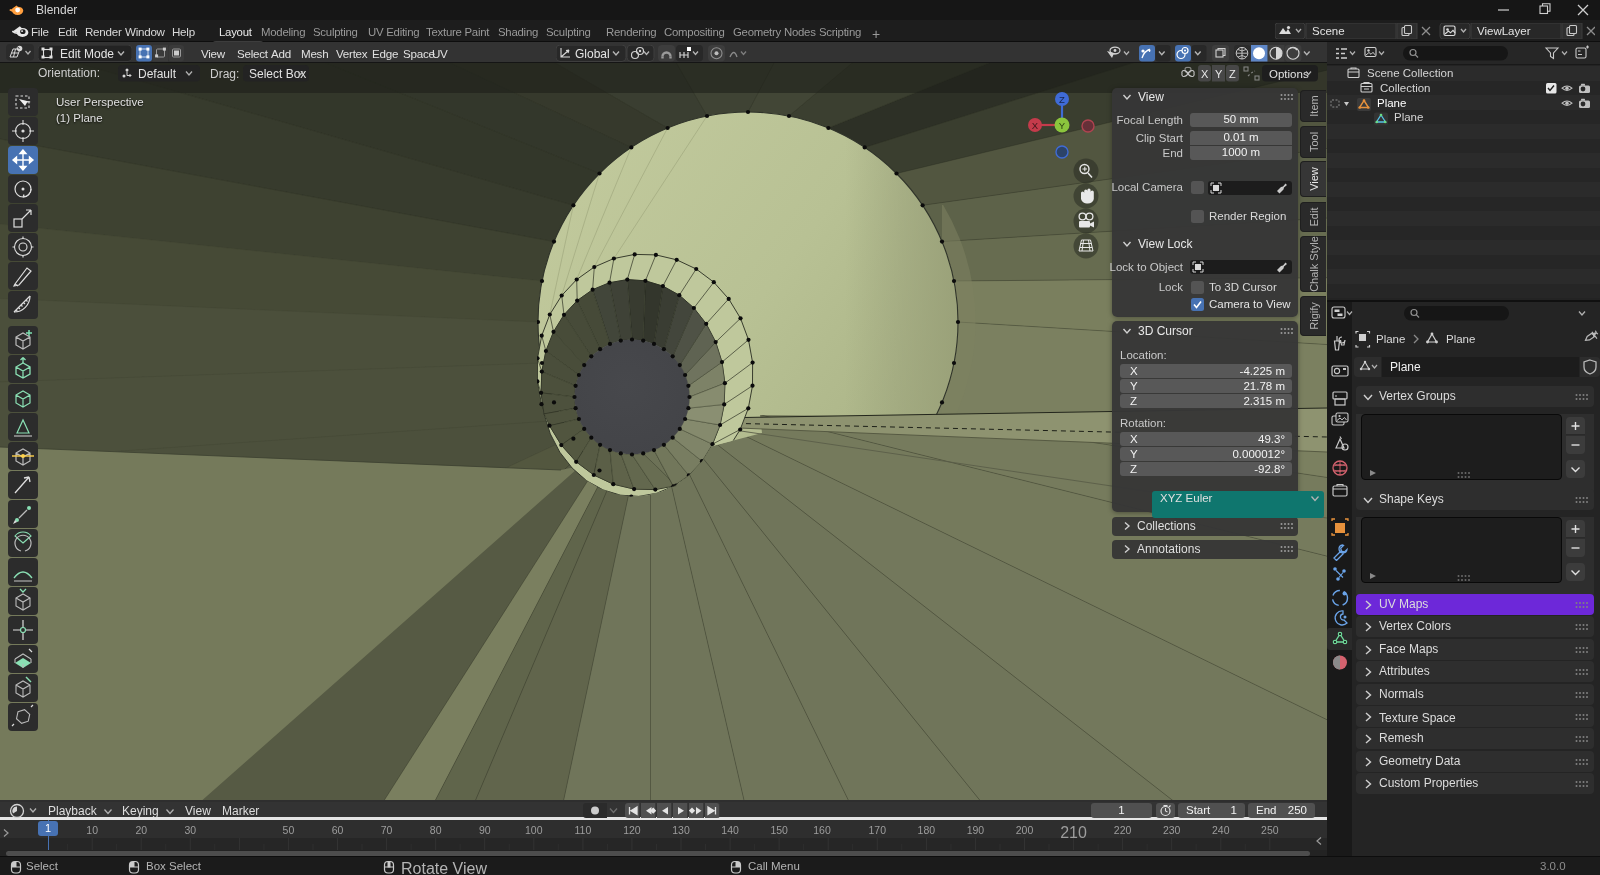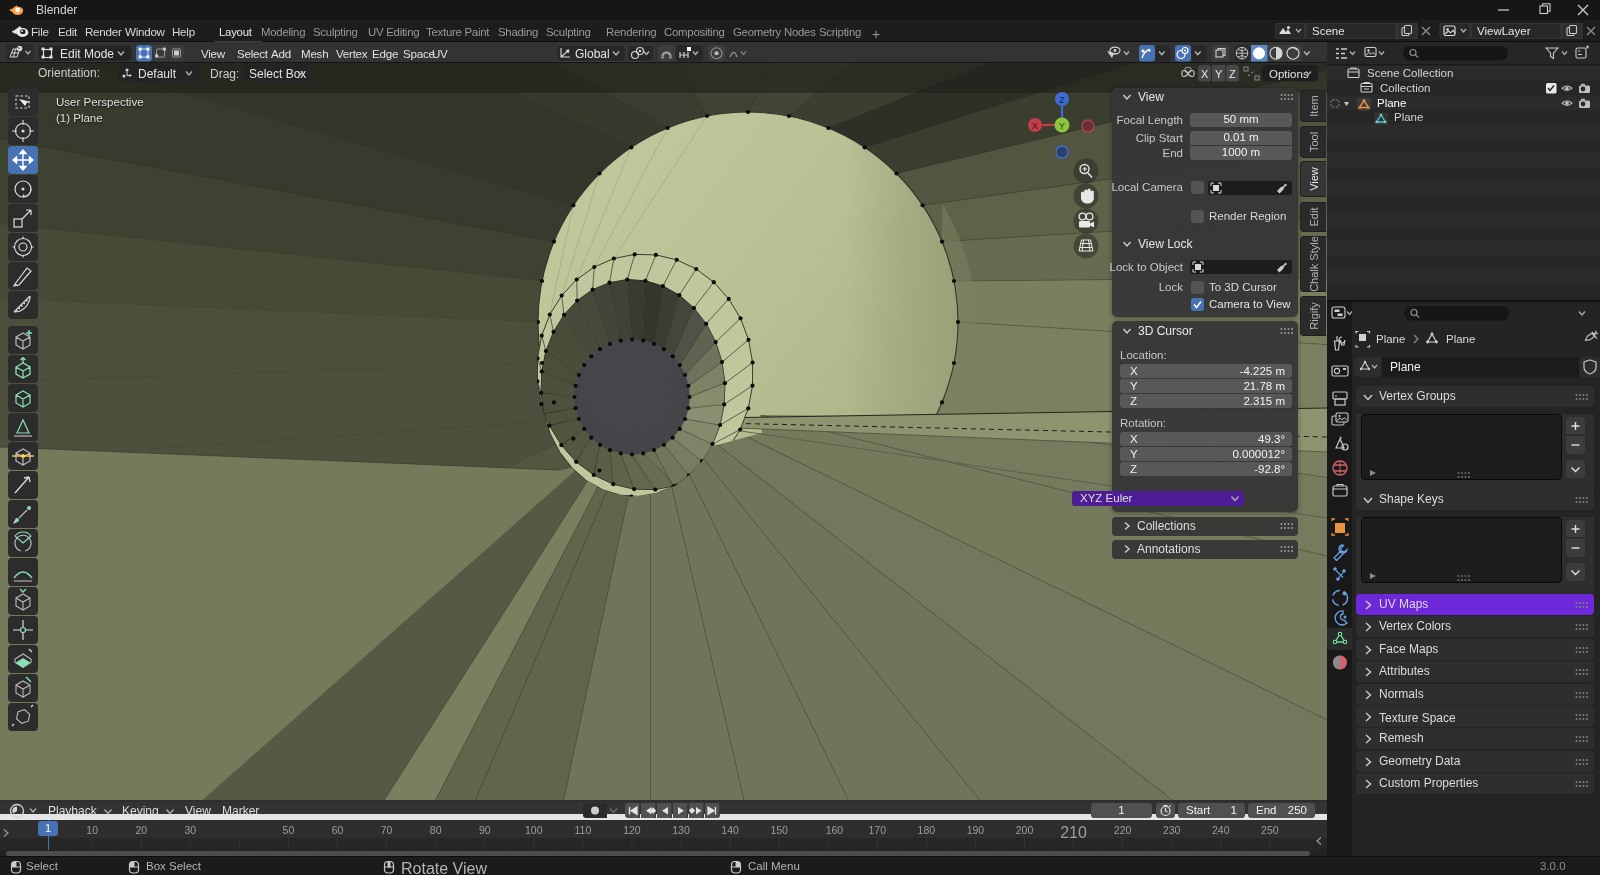--- a/index.html
+++ b/index.html
@@ -768,21 +768,21 @@
       <span style="position:absolute;right:7px;top:0.8px">49.3°</span>
     </div>
 <div class="abs" style="left:1120px;top:384px;width:172px;height:13.5px;background:#585858;border-radius:3px;font-size:11.5px;color:#f2f2f2">
       <span style="position:absolute;left:10px;top:0.8px">Y</span>
       <span style="position:absolute;right:7px;top:0.8px">0.000012°</span>
     </div>
 <div class="abs" style="left:1120px;top:399px;width:172px;height:13.5px;background:#585858;border-radius:3px;font-size:11.5px;color:#f2f2f2">
       <span style="position:absolute;left:10px;top:0.8px">Z</span>
       <span style="position:absolute;right:7px;top:0.8px">-92.8°</span>
     </div>
-<div class="abs" style="left:1072px;top:428px;width:172px;height:15px;background:#4c1d95;border-radius:3px;font-size:11.5px;color:#e0e0e0">
+<div class="abs" style="left:1152px;top:428px;width:172px;height:27px;background:#0f766e;border-radius:3px;font-size:11.5px;color:#e0e0e0">
       <span style="position:absolute;left:8px;top:1.2px">XYZ Euler</span>
       <svg style="position:absolute;right:4px;top:4px" width="10" height="8" viewBox="0 0 10 8">
         <path d="M1.5,1.5 l3.5,4 l3.5,-4" stroke="#b4b4b4" stroke-width="1.3" fill="none"></path>
       </svg>
     </div>
 <svg class="abs" style="left:1122px;top:458px" width="10" height="10" viewBox="0 0 10 10">
       <path d="M3,1.5 l4,3.5 l-4,3.5" stroke="#d0d0d0" stroke-width="1.4" fill="none"></path>
     </svg>
 <div class="abs" style="left:1137px;top:456px;font-size:12px;color:#dfdfdf">Collections</div>
 <svg class="abs" style="left:1280px;top:459px" width="14" height="8" viewBox="0 0 14 8">
@@ -1276,21 +1276,21 @@
           <circle cx="12" cy="2" r="1"></circle>
           <circle cx="1.5" cy="6" r="1"></circle>
           <circle cx="5" cy="6" r="1"></circle>
           <circle cx="8.5" cy="6" r="1"></circle>
           <circle cx="12" cy="6" r="1"></circle>
         </g>
       </svg>
     </div>
 </div>
 <div class="abs" style="left:0;top:800px;width:1327px;height:56px;background:#2e2e2e">
-<div class="abs" style="left:0;top:2px;width:1327px;height:18px;background:#333333;border-bottom:6px solid #e5e5e5">
+<div class="abs" style="left:0;top:2px;width:1327px;height:18px;background:#333333;border-bottom:3px solid #e5e5e5">
 <svg class="abs" style="left:8px;top:1px" width="40" height="16" viewBox="0 0 40 16">
  <circle cx="9" cy="8" r="6.5" fill="none" stroke="#d4d4d4" stroke-width="1.3"></circle>
  <path d="M9,8 L9,3.5 A4.5,4.5 0 0 0 5,10.5 Z" fill="#d4d4d4"></path>
  <path d="M22,5.5 l3,3.5 l3,-3.5" stroke="#b0b0b0" stroke-width="1.3" fill="none"></path>
 </svg>
 <div class="abs" style="left:48px;top:2px;font-size:12px;color:#dedede">Playback</div>
       <svg class="abs" style="left:103px;top:6px" width="10" height="8" viewBox="0 0 10 8">
         <path d="M1.5,1.5 l3.5,4 l3.5,-4" stroke="#b0b0b0" stroke-width="1.3" fill="none"></path>
       </svg>
 <div class="abs" style="left:122px;top:2px;font-size:12px;color:#dedede">Keying</div>
@@ -1364,21 +1364,21 @@
     <div class="abs" style="left:322.513px;top:24px;width:30px;text-align:center;font-size:10.5px;color:#9d9d9d">60</div>
     <div class="abs" style="left:371.583px;top:24px;width:30px;text-align:center;font-size:10.5px;color:#9d9d9d">70</div>
     <div class="abs" style="left:420.653px;top:24px;width:30px;text-align:center;font-size:10.5px;color:#9d9d9d">80</div>
     <div class="abs" style="left:469.723px;top:24px;width:30px;text-align:center;font-size:10.5px;color:#9d9d9d">90</div>
     <div class="abs" style="left:518.793px;top:24px;width:30px;text-align:center;font-size:10.5px;color:#9d9d9d">100</div>
     <div class="abs" style="left:567.863px;top:24px;width:30px;text-align:center;font-size:10.5px;color:#9d9d9d">110</div>
     <div class="abs" style="left:616.933px;top:24px;width:30px;text-align:center;font-size:10.5px;color:#9d9d9d">120</div>
     <div class="abs" style="left:666.003px;top:24px;width:30px;text-align:center;font-size:10.5px;color:#9d9d9d">130</div>
     <div class="abs" style="left:715.073px;top:24px;width:30px;text-align:center;font-size:10.5px;color:#9d9d9d">140</div>
     <div class="abs" style="left:764.143px;top:24px;width:30px;text-align:center;font-size:10.5px;color:#9d9d9d">150</div>
-    <div class="abs" style="left:813.213px;top:24px;width:30px;text-align:right;font-size:10.5px;color:#9d9d9d">160</div>
+    <div class="abs" style="left:813.213px;top:24px;width:30px;text-align:left;font-size:10.5px;color:#9d9d9d">160</div>
     <div class="abs" style="left:862.283px;top:24px;width:30px;text-align:center;font-size:10.5px;color:#9d9d9d">170</div>
     <div class="abs" style="left:911.353px;top:24px;width:30px;text-align:center;font-size:10.5px;color:#9d9d9d">180</div>
     <div class="abs" style="left:960.423px;top:24px;width:30px;text-align:center;font-size:10.5px;color:#9d9d9d">190</div>
     <div class="abs" style="left:1009.4929999999999px;top:24px;width:30px;text-align:center;font-size:10.5px;color:#9d9d9d">200</div>
     <div class="abs" style="left:1058.563px;top:24px;width:30px;text-align:center;font-size:16px;color:#9d9d9d">210</div>
     <div class="abs" style="left:1107.633px;top:24px;width:30px;text-align:center;font-size:10.5px;color:#9d9d9d">220</div>
     <div class="abs" style="left:1156.703px;top:24px;width:30px;text-align:center;font-size:10.5px;color:#9d9d9d">230</div>
     <div class="abs" style="left:1205.773px;top:24px;width:30px;text-align:center;font-size:10.5px;color:#9d9d9d">240</div>
     <div class="abs" style="left:1254.843px;top:24px;width:30px;text-align:center;font-size:10.5px;color:#9d9d9d">250</div>
 <div class="abs" style="left:0;top:38px;width:1327px;height:12px;background:#262626"></div>

